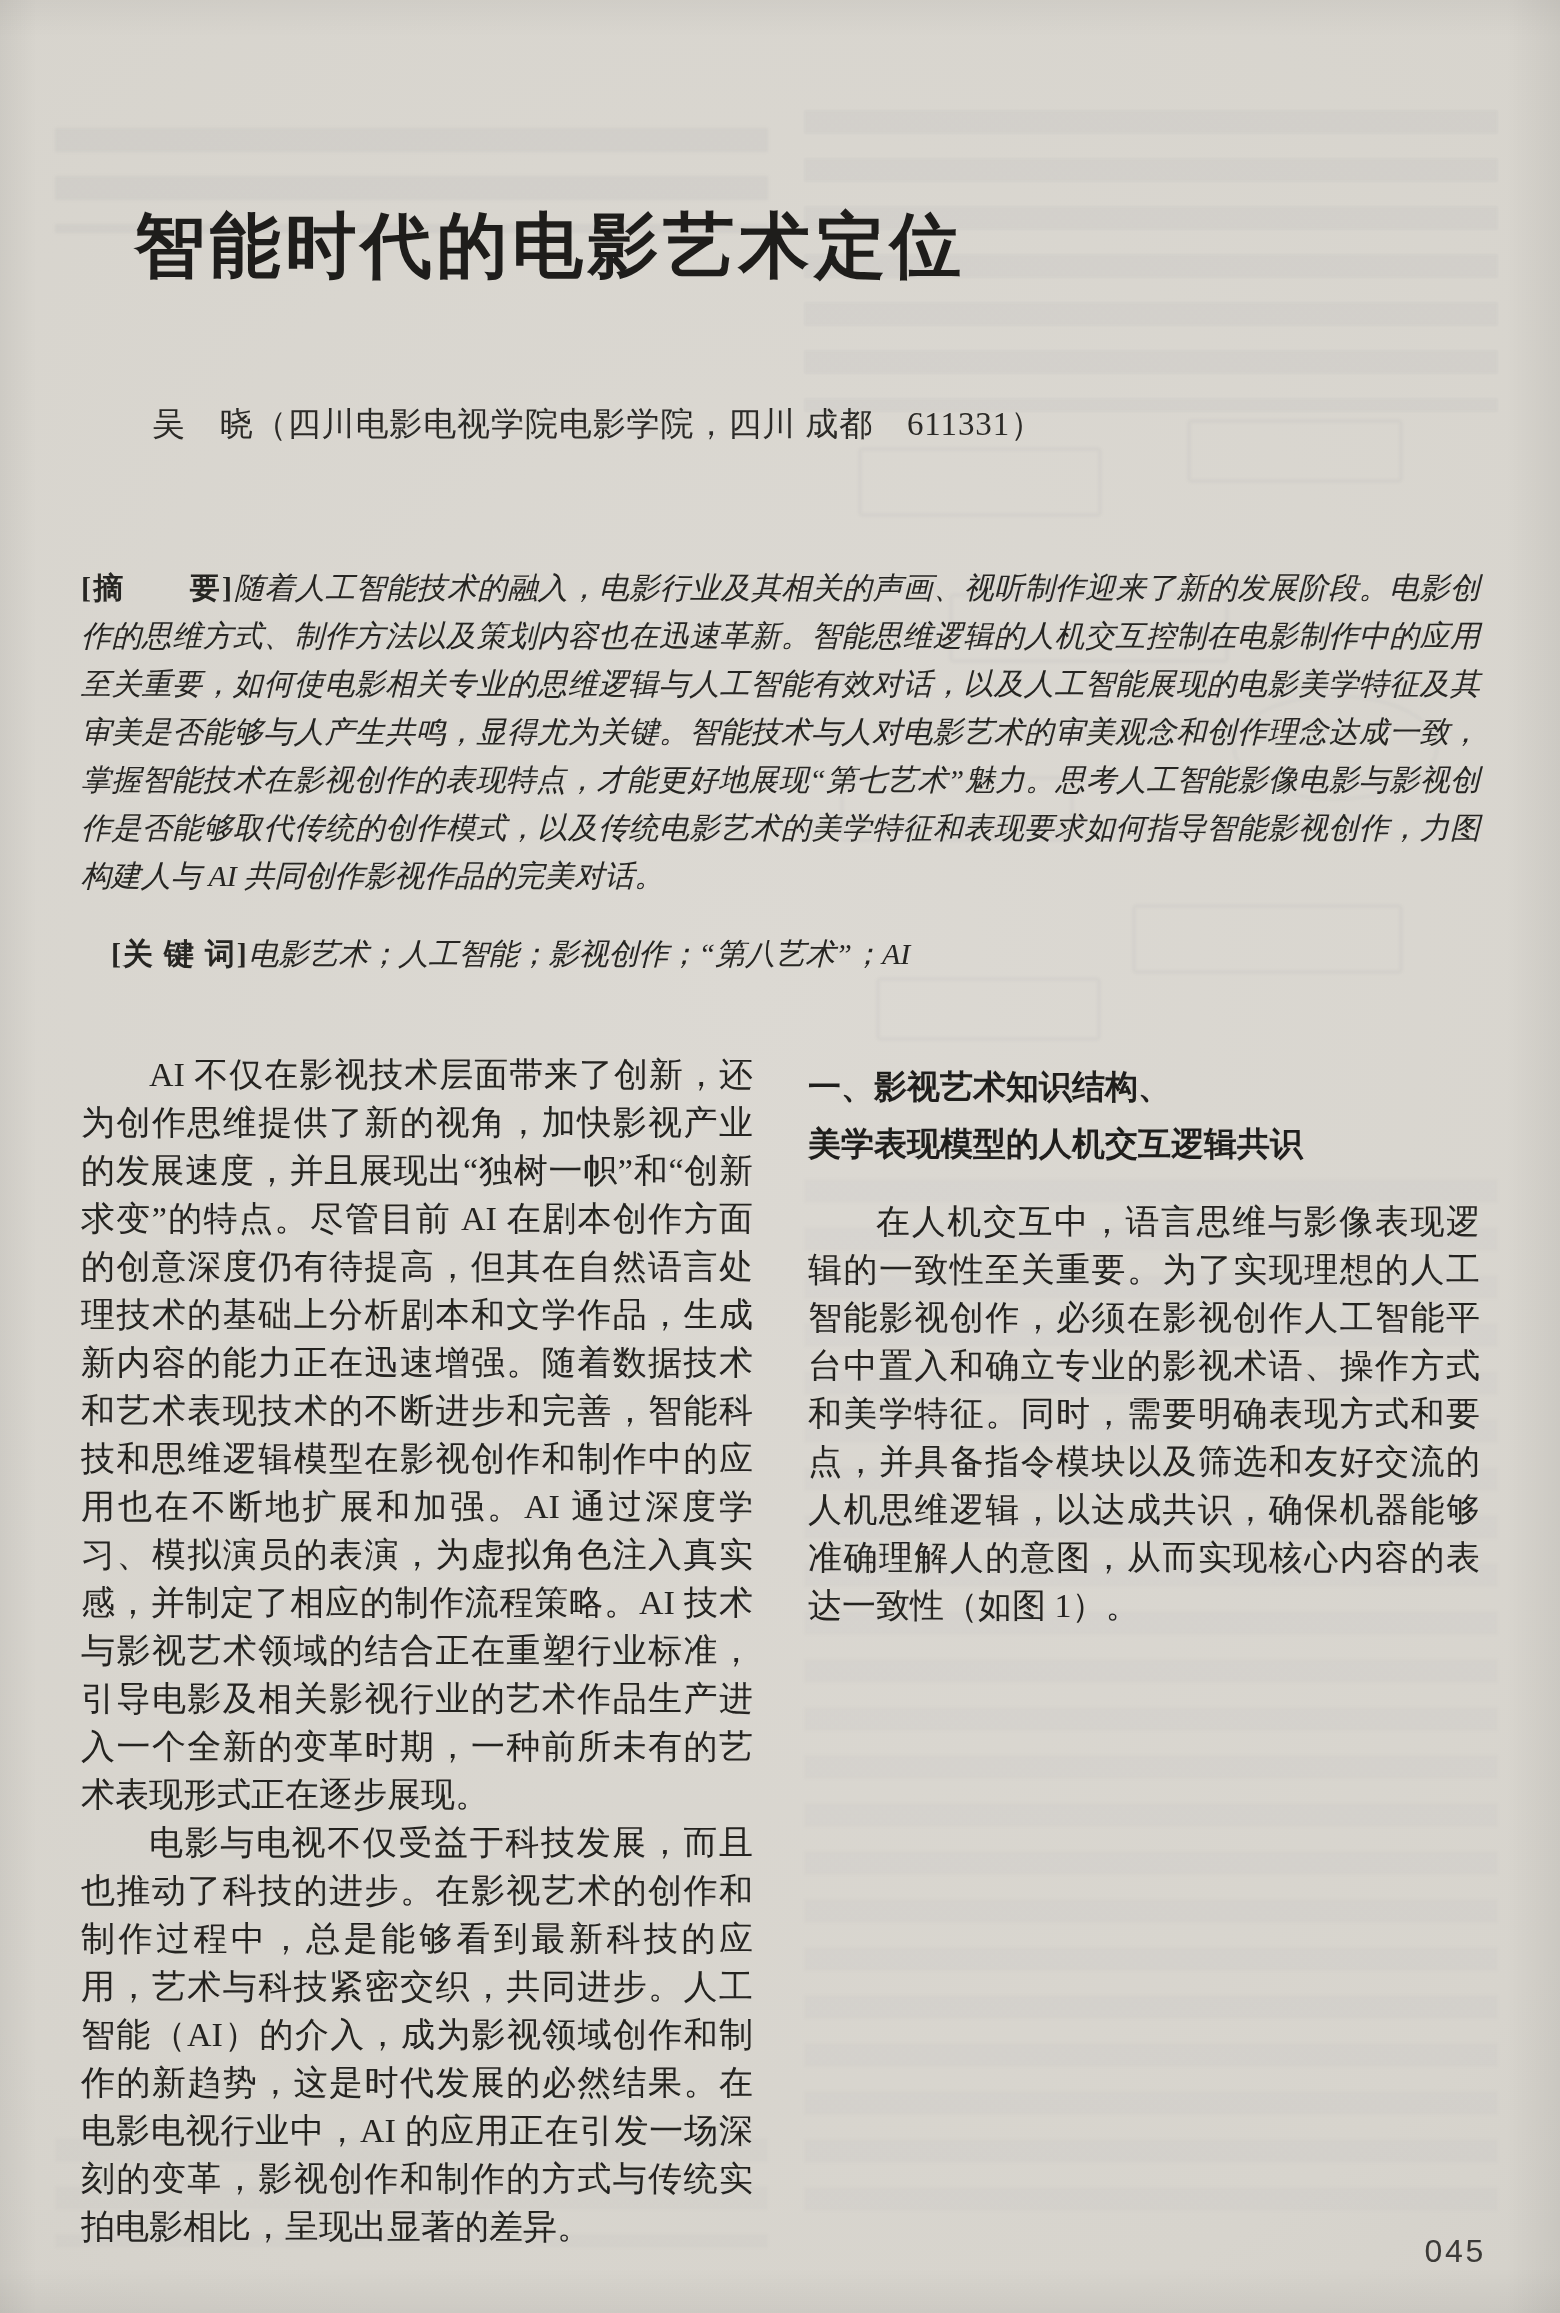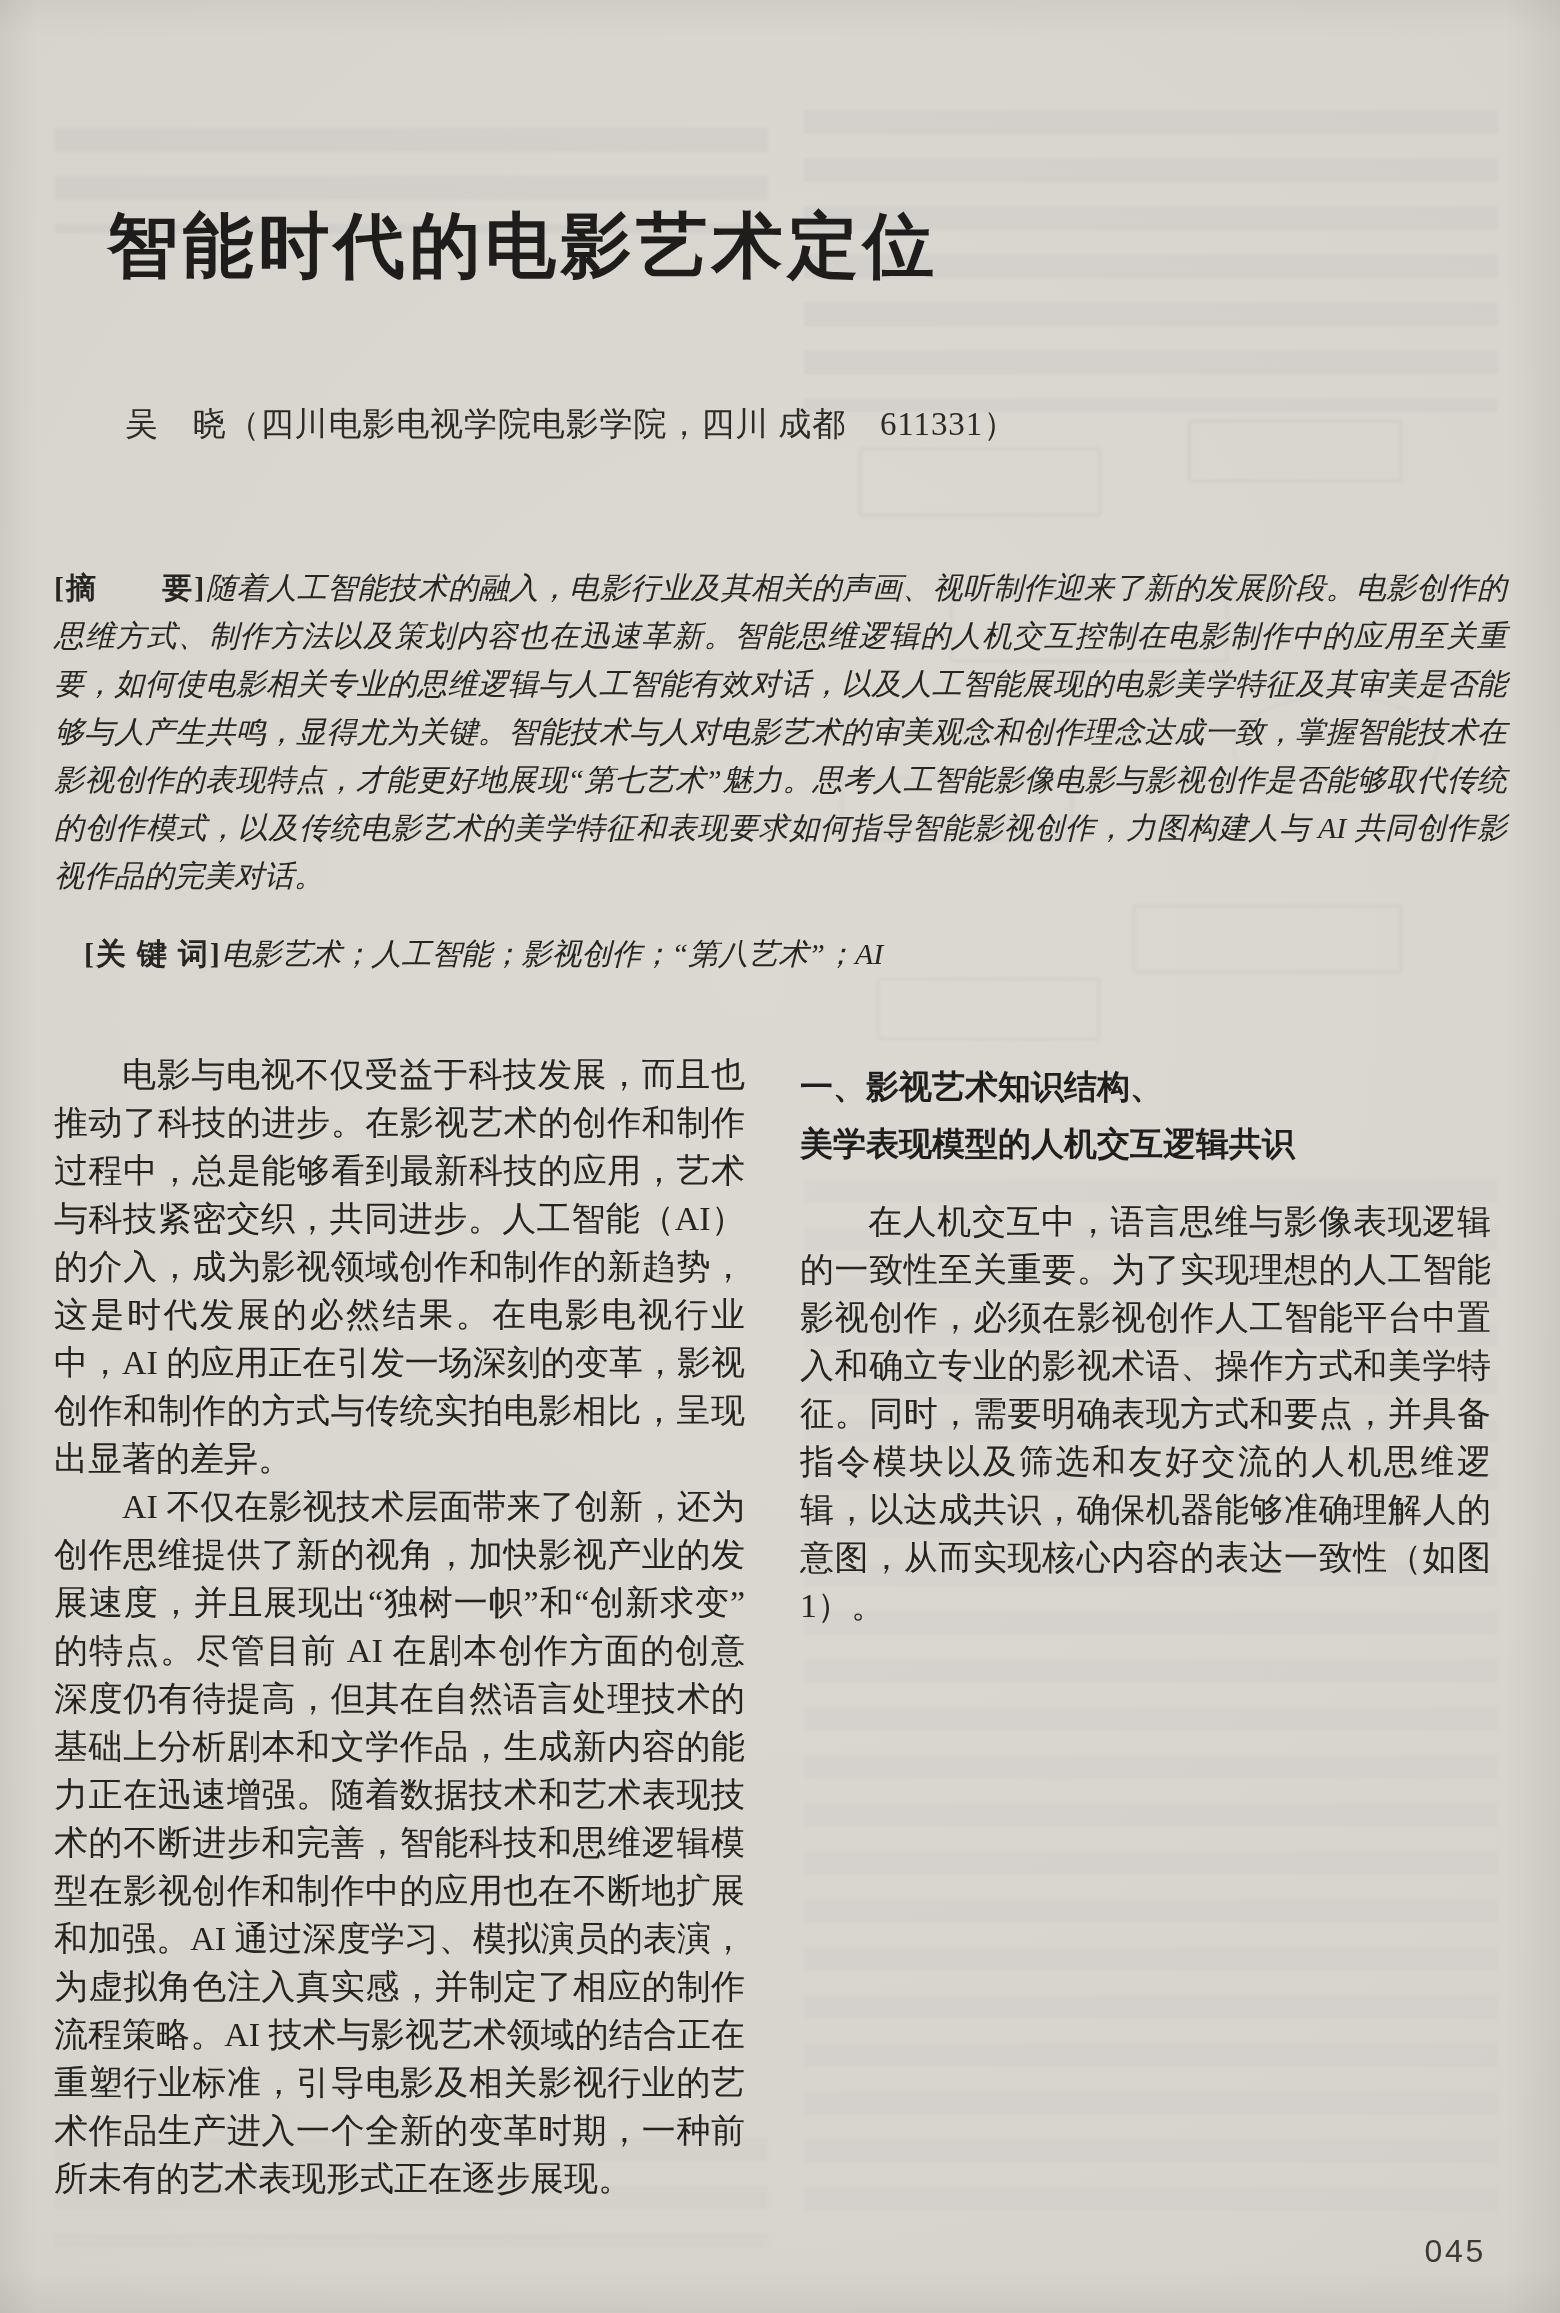--- a/index.html
+++ b/index.html
@@ -44,21 +44,21 @@
     font-size:37px;font-weight:bold;color:#4a4a48;letter-spacing:12px;
     margin-right:-12px;white-space:nowrap;
   }
   .badge-py{
     font-family:"Liberation Sans","DejaVu Sans",sans-serif;
     font-size:26.5px;font-weight:bold;color:#53534f;letter-spacing:1.8px;
     margin-top:5.5px;white-space:nowrap;
   }
 
   
-  .content{position:relative;z-index:2;padding:0 54px;}
+  .content{position:relative;z-index:2;padding:0 81px;}
   .title{
     margin:199px 0 0 53px;
     font-family:"Liberation Sans","DejaVu Sans",sans-serif;
     font-size:71px;font-weight:bold;color:#1e1d1b;letter-spacing:4.6px;
     white-space:nowrap;
   }
   .author{
     margin:108px 0 4px 71px;
     font-size:33px;color:#2b2a27;letter-spacing:0.9px;
   }
@@ -123,22 +123,22 @@
 
     <div class="author">吴　晓（四川电影电视学院电影学院，四川 成都　611331）</div>
 
     <p class="abstract"><span class="lbl">[摘　　要]</span><span>随着人工智能技术的融入，电影行业及其相关的声画、视听制作迎来了新的发展阶段。电影创作的思维方式、制作方法以及策划内容也在迅速革新。智能思维逻辑的人机交互控制在电影制作中的应用至关重要，如何使电影相关专业的思维逻辑与人工智能有效对话，以及人工智能展现的电影美学特征及其审美是否能够与人产生共鸣，显得尤为关键。智能技术与人对电影艺术的审美观念和创作理念达成一致，掌握智能技术在影视创作的表现特点，才能更好地展现“第七艺术”魅力。思考人工智能影像电影与影视创作是否能够取代传统的创作模式，以及传统电影艺术的美学特征和表现要求如何指导智能影视创作，力图构建人与 AI 共同创作影视作品的完美对话。</span></p>
 
     <p class="keywords"><span class="lbl">[关 键 词]</span><span>电影艺术；人工智能；影视创作；“第八艺术”；AI</span></p>
 
     <div class="columns">
 
       <div class="col">
+        <p>AI 不仅在影视技术层面带来了创新，还为创作思维提供了新的视角，加快影视产业的发展速度，并且展现出“独树一帜”和“创新求变”的特点。尽管目前 AI 在剧本创作方面的创意深度仍有待提高，但其在自然语言处理技术的基础上分析剧本和文学作品，生成新内容的能力正在迅速增强。随着数据技术和艺术表现技术的不断进步和完善，智能科技和思维逻辑模型在影视创作和制作中的应用也在不断地扩展和加强。AI 通过深度学习、模拟演员的表演，为虚拟角色注入真实感，并制定了相应的制作流程策略。AI 技术与影视艺术领域的结合正在重塑行业标准，引导电影及相关影视行业的艺术作品生产进入一个全新的变革时期，一种前所未有的艺术表现形式正在逐步展现。</p>
         <p>电影与电视不仅受益于科技发展，而且也推动了科技的进步。在影视艺术的创作和制作过程中，总是能够看到最新科技的应用，艺术与科技紧密交织，共同进步。人工智能（AI）的介入，成为影视领域创作和制作的新趋势，这是时代发展的必然结果。在电影电视行业中，AI 的应用正在引发一场深刻的变革，影视创作和制作的方式与传统实拍电影相比，呈现出显著的差异。</p>
-        <p>AI 不仅在影视技术层面带来了创新，还为创作思维提供了新的视角，加快影视产业的发展速度，并且展现出“独树一帜”和“创新求变”的特点。尽管目前 AI 在剧本创作方面的创意深度仍有待提高，但其在自然语言处理技术的基础上分析剧本和文学作品，生成新内容的能力正在迅速增强。随着数据技术和艺术表现技术的不断进步和完善，智能科技和思维逻辑模型在影视创作和制作中的应用也在不断地扩展和加强。AI 通过深度学习、模拟演员的表演，为虚拟角色注入真实感，并制定了相应的制作流程策略。AI 技术与影视艺术领域的结合正在重塑行业标准，引导电影及相关影视行业的艺术作品生产进入一个全新的变革时期，一种前所未有的艺术表现形式正在逐步展现。</p>
       </div>
 
       <div class="col">
         <div class="section-heading">
           <div>一、影视艺术知识结构、</div>
           <div>美学表现模型的人机交互逻辑共识</div>
         </div>
         <p>在人机交互中，语言思维与影像表现逻辑的一致性至关重要。为了实现理想的人工智能影视创作，必须在影视创作人工智能平台中置入和确立专业的影视术语、操作方式和美学特征。同时，需要明确表现方式和要点，并具备指令模块以及筛选和友好交流的人机思维逻辑，以达成共识，确保机器能够准确理解人的意图，从而实现核心内容的表达一致性（如图 1）。</p>
       </div>
 

